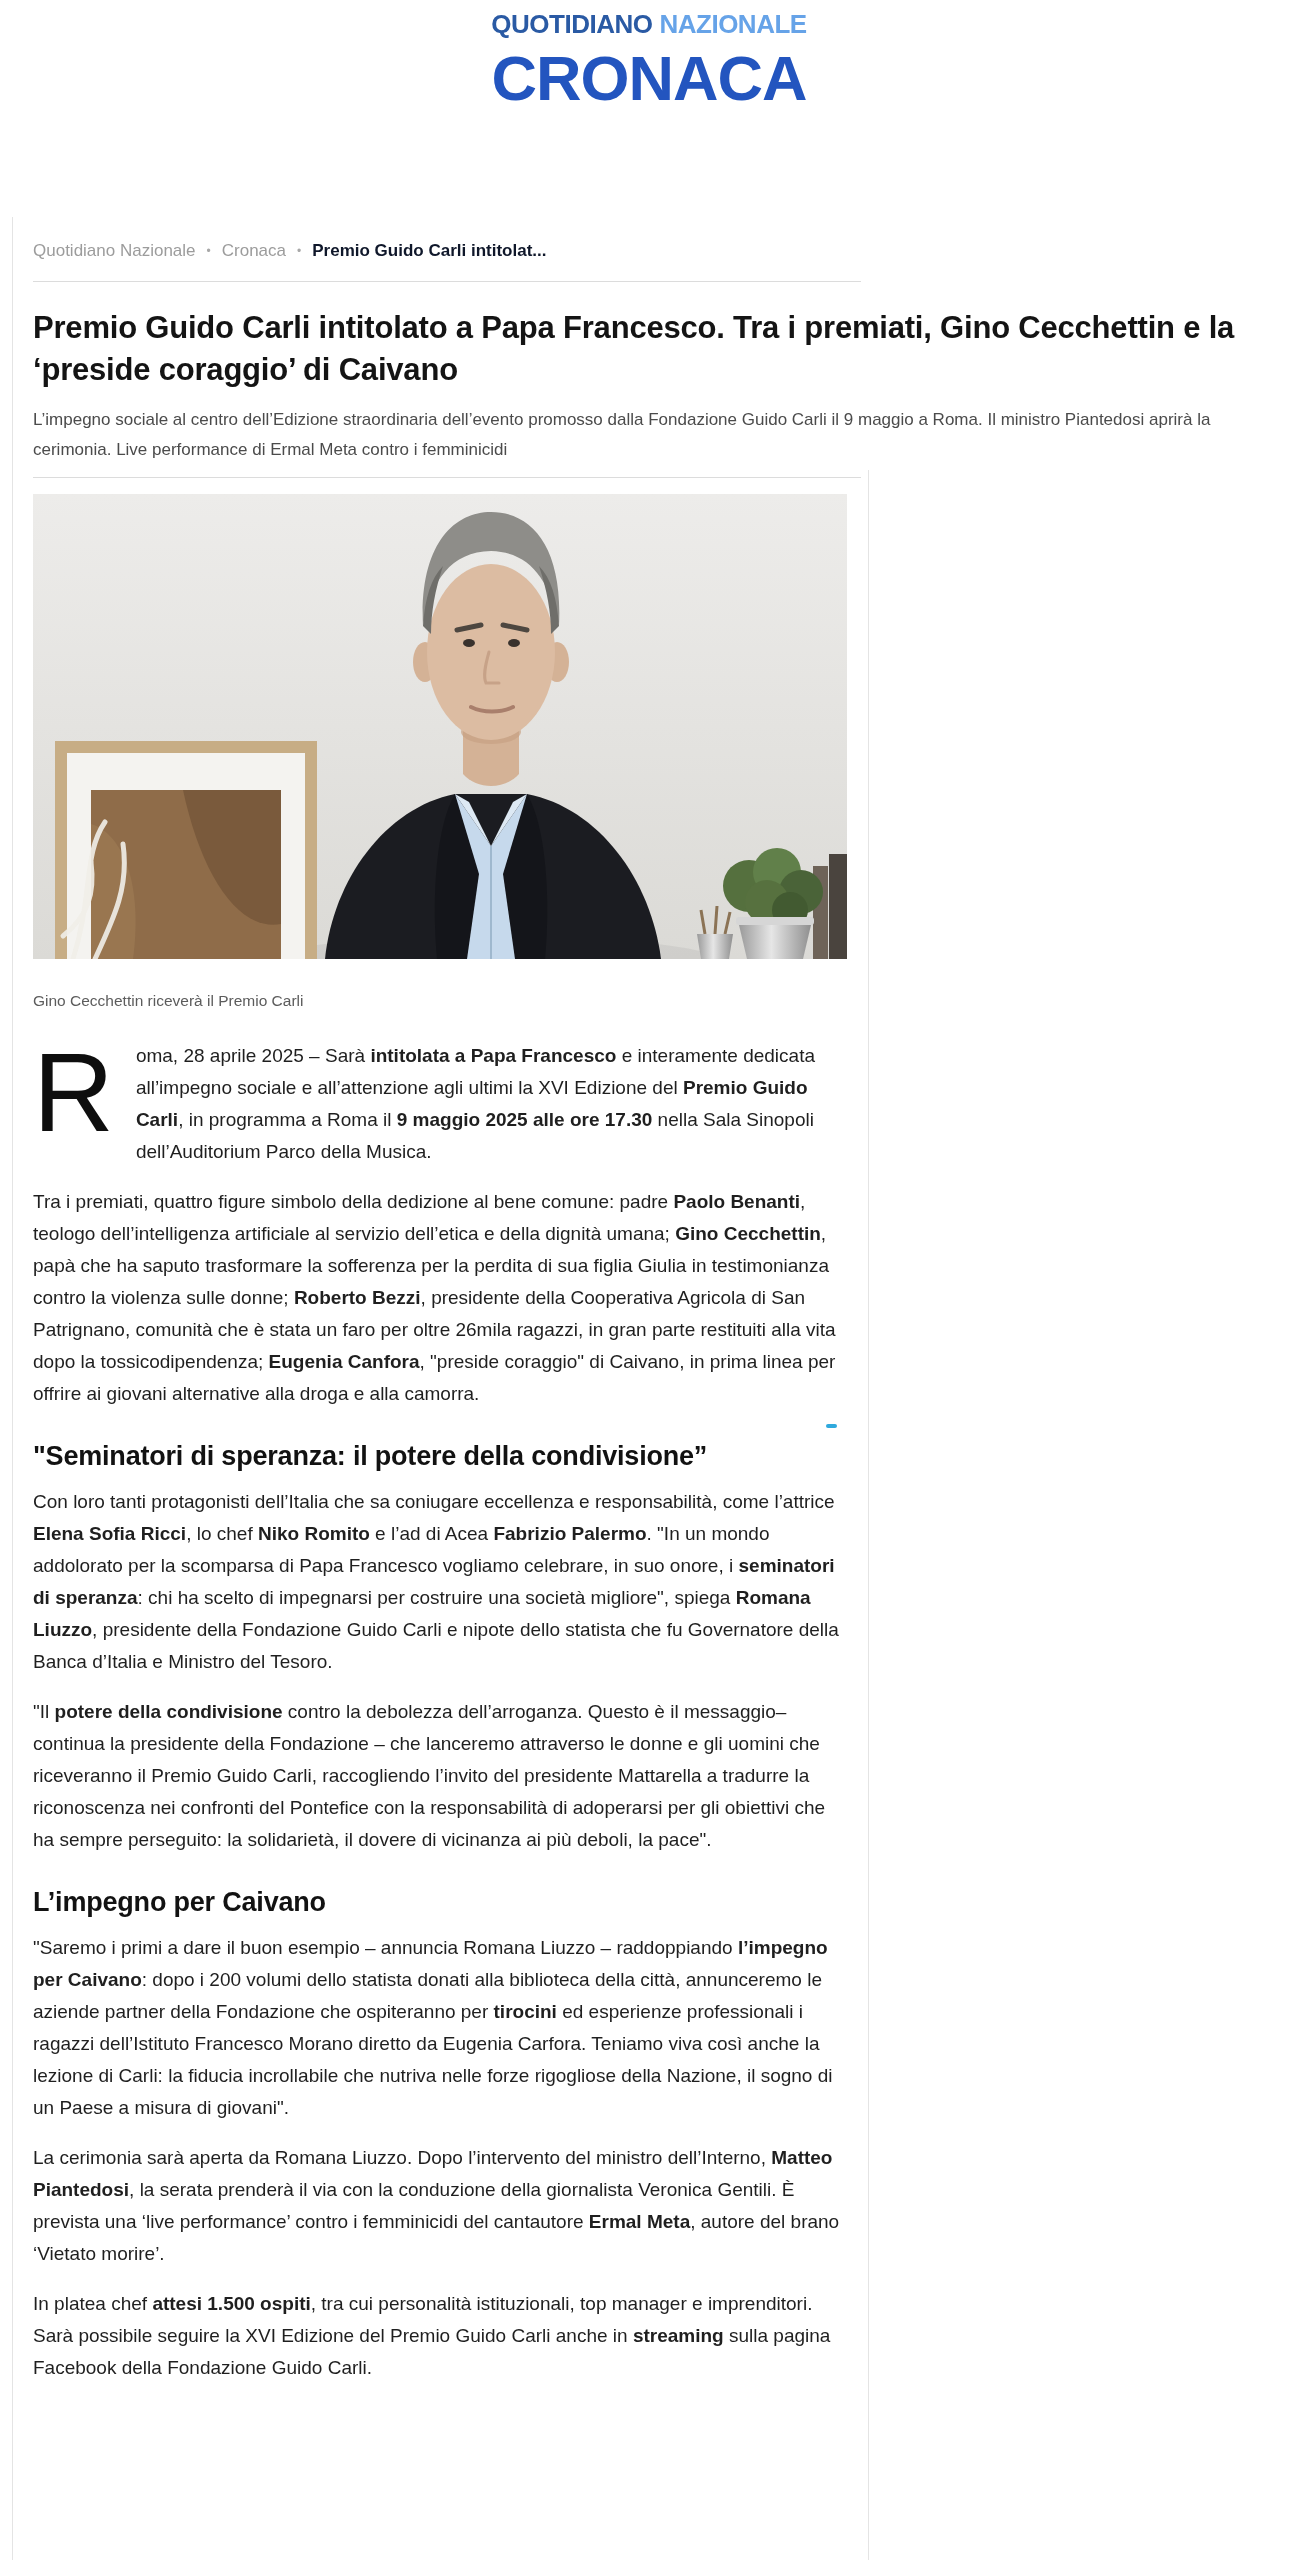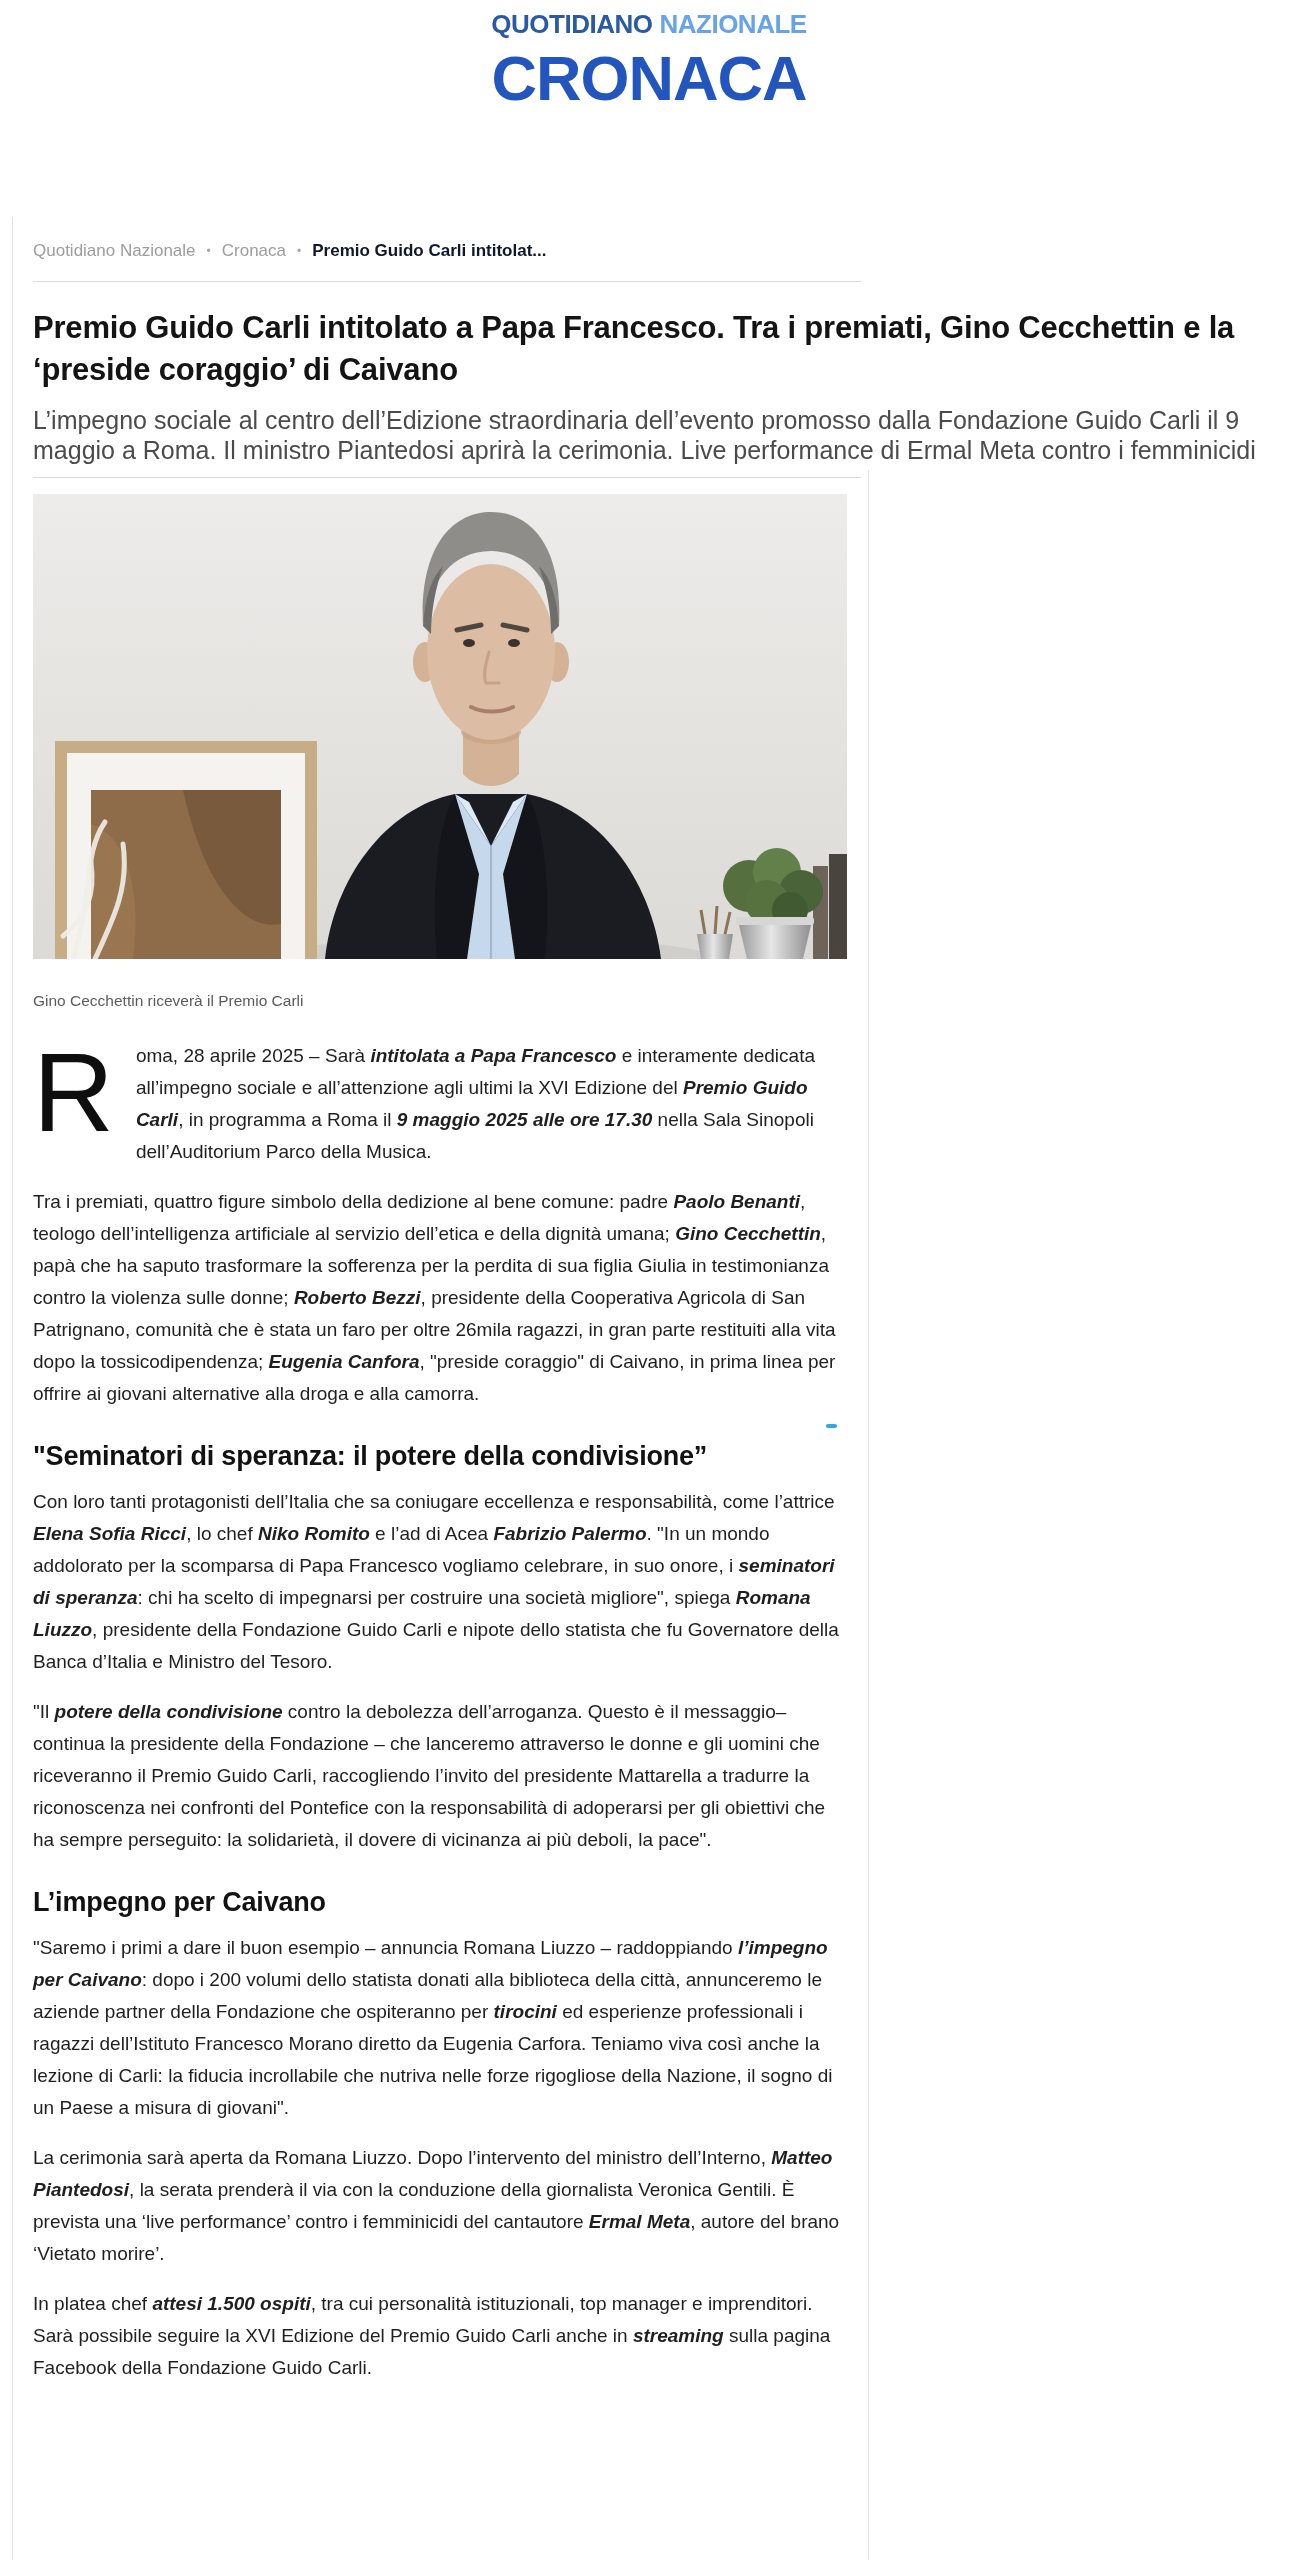--- a/index.html
+++ b/index.html
@@ -25,31 +25,31 @@
   .crumb { color:#9c9c9c; text-decoration:none; cursor:pointer; }
   .crumb.active { color:#0f172a; font-weight:700; }
   .sep { color:#a8a8a8; font-size:12px; line-height:1; }
 
   .divider { width:828px; border-top:1px solid #dcdcdc; height:0; }
   .divider.under-breadcrumb { margin-top:20px; }
   .divider.under-subtitle   { margin-top:12px; }
 
   .article-title { margin:25px 0 0; width:1248px; font-size:31px; line-height:42px;
                    font-weight:700; color:#141414; letter-spacing:-0.2px; }
-  .article-subtitle { margin:14px 0 0; width:1238px; font-size:25px; line-height:30px; color:#4b4b4b; }
+  .article-subtitle { margin:14px 0 0; width:1238px; font-size:17px; line-height:30px; color:#4b4b4b; }
 
   .photo-wrap { margin-top:16px; width:814px; height:465px; }
   .photo-wrap svg { display:block; }
   .caption { margin-top:32px; width:815px; font-size:15.5px; line-height:20px; color:#5c5c5c; }
 
   .article-body { margin-top:29px; width:817px; font-size:19px; line-height:32px; color:#1f1f1f; }
   .article-body p  { margin:0 0 18px; }
   .article-body h2 { margin:28px 0 12px; font-size:27px; line-height:36px; font-weight:700;
                      color:#121212; letter-spacing:-0.2px; }
-  .article-body b { font-weight:700;font-style:italic; }
+  .article-body b { font-weight:700; }
   .dropcap { float:left; font-size:112px; line-height:90px; margin:8px 22px 0 0;
              font-weight:400; color:#0e0e0e; }
 
   .blue-dash { position:absolute; left:826px; top:1424px; width:11px; height:4px;
                border-radius:2px; background:#2fa9dd; }
 </style>
 </head>
 <body>
 
 <div class="page">

